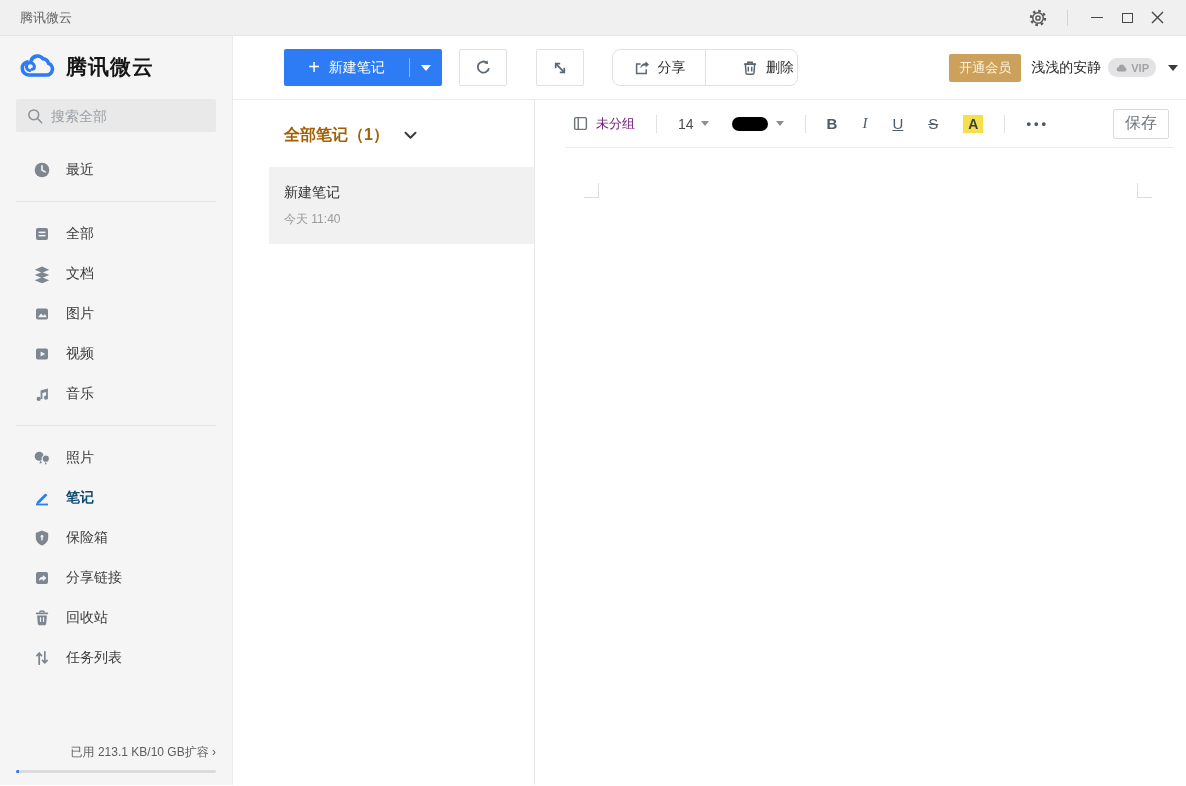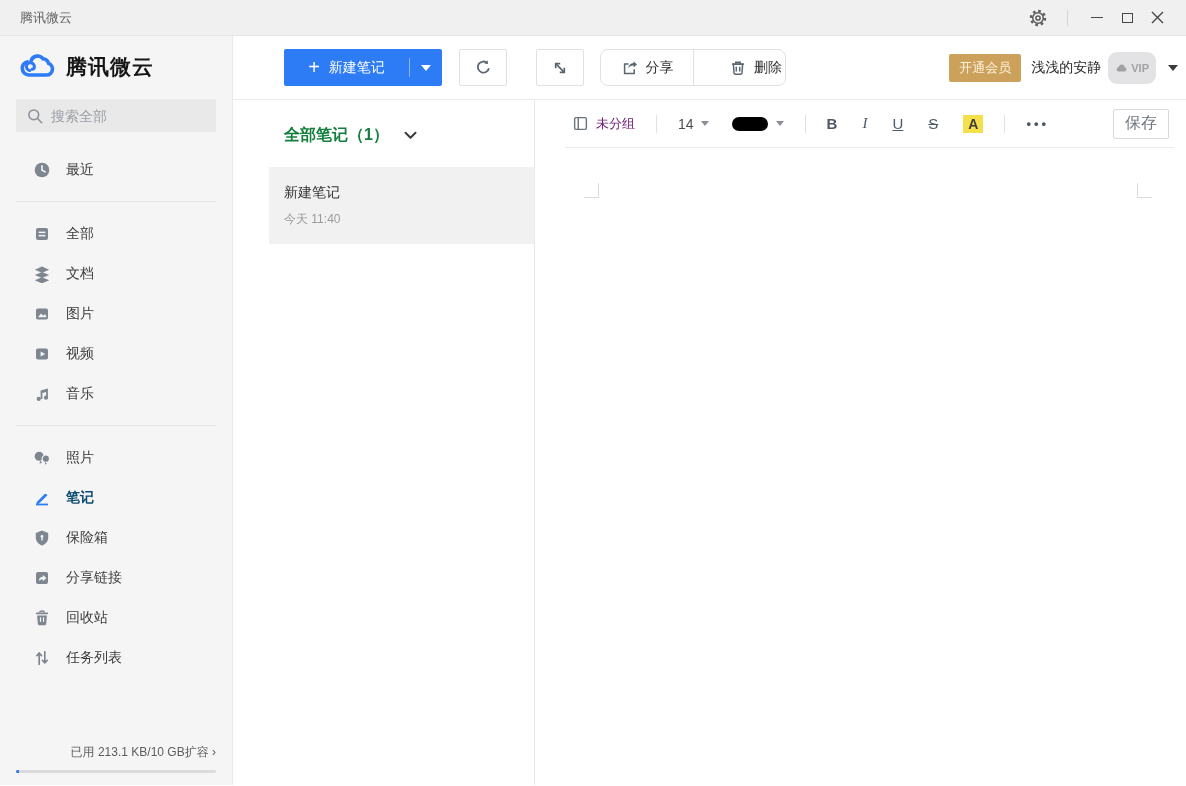--- a/index.html
+++ b/index.html
@@ -54,37 +54,37 @@
              display:flex; align-items:stretch; cursor:pointer; }
   .bn-main { flex:1; display:flex; align-items:center; justify-content:center; gap:9px; font-size:14px; }
   .bn-plus { font-size:20px; font-weight:300; line-height:1; margin-top:-2px; }
   .bn-divider { width:1px; background:rgba(255,255,255,.45); margin:9px 0; }
   .bn-caret { width:32px; display:flex; align-items:center; justify-content:center; }
   .caret-down-white { width:0; height:0; border-left:5px solid transparent; border-right:5px solid transparent;
                       border-top:6px solid #fff; }
   .icon-btn { width:48px; height:37px; background:#fff; border:1px solid #e1e1e1; border-radius:2px;
               display:flex; align-items:center; justify-content:center; cursor:pointer; }
   .ml17 { margin-left:17px; } .ml29 { margin-left:29px; }
-  .btn-group { display:flex; margin-left:16px; height:37px; border:1px solid #e1e1e1; border-radius:8px; }
+  .btn-group { display:flex; margin-left:28px; height:37px; border:1px solid #e1e1e1; border-radius:8px; }
   .bg-half { width:92px; display:flex; align-items:center; justify-content:center; gap:7px;
              font-size:14px; color:#2f2f2f; cursor:pointer; }
   .bg-half + .bg-half { border-left:1px solid #e1e1e1;padding-left:32px; }
   .tb-user { margin-left:auto; display:flex; align-items:center; padding-right:8px; }
   .member-badge { background:#cba15c; color:#fcf3da; font-size:13px; padding:5px 10px; border-radius:2px; cursor:pointer; }
   .username { margin-left:10px; font-size:14px; color:#2a2a2a; }
-  .vip-badge { margin-left:7px; height:32px; background:#e3e3e5; border-radius:9px; padding:0 7px;
+  .vip-badge { margin-left:7px; height:19px; background:#e3e3e5; border-radius:9px; padding:0 7px;
                display:flex; align-items:center; gap:3px; font-size:11px; font-weight:bold; color:#a2a2a4; }
   .user-caret { margin-left:12px; width:0; height:0; border-left:5px solid transparent;
                 border-right:5px solid transparent; border-top:6px solid #3a3a3a; cursor:pointer; }
 
   
   .content { flex:1; display:flex; min-height:0; }
   .notes-panel { width:302px; flex-shrink:0; border-right:1px solid #e8e8e8; background:#fff; }
   .np-header { padding:25px 0 0 51px; display:flex; align-items:center; gap:15px; }
-  .np-title { font-size:16px; font-weight:bold; color:#15803d; }
+  .np-title { font-size:16px; font-weight:bold; color:#a16207; }
   .np-chevron { display:flex; cursor:pointer; }
   .note-item { margin:21px 0 0 36px; background:#f1f1f2; padding:17px 12px 16px 15px; cursor:pointer; }
   .note-title { font-size:14px; color:#333; }
   .note-time { font-size:12px; color:#9b9b9b; margin-top:9px; }
 
   
   .editor { flex:1; display:flex; flex-direction:column; min-width:0; }
   .editor-toolbar { height:48px; margin:0 12px 0 30px; border-bottom:1px solid #ececec;
                     display:flex; align-items:center; flex-shrink:0; }
   .et-group { display:flex; align-items:center; gap:7px; padding-left:7px; font-size:13px; color:#701a75; cursor:pointer; }

